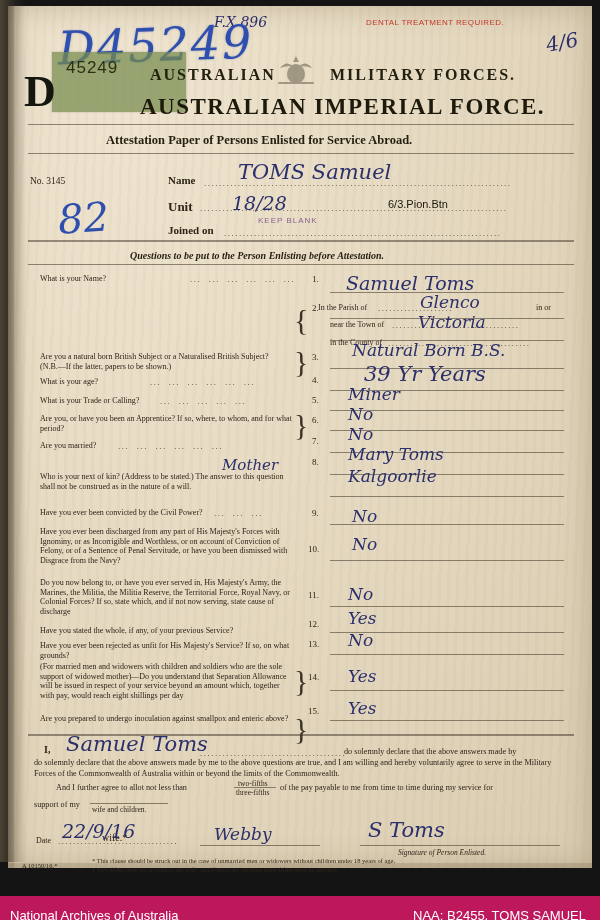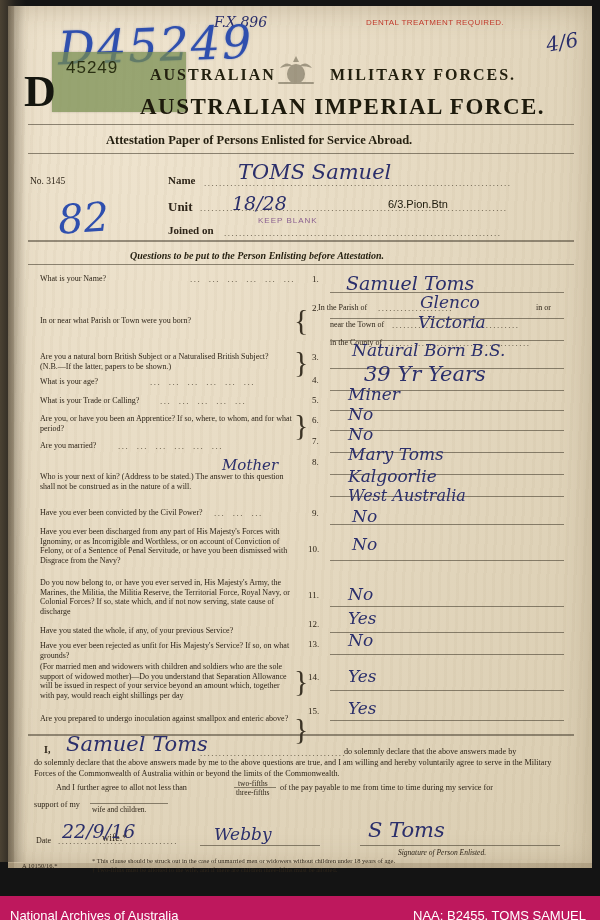--- a/index.html
+++ b/index.html
@@ -171,21 +171,20 @@
   <div class="dots" style="left:224px;top:228px;width:340px;">..........................................................................</div>
   <div class="purple-stamp">KEEP BLANK</div>
 
   <div class="rule2" style="left:28px;top:240px;width:546px;"></div>
   <div class="qhdr">Questions to be put to the Person Enlisting before Attestation.</div>
   <div class="rule" style="left:28px;top:264px;width:546px;"></div>
 
   <div class="pr sm" style="left:40px;top:274px;width:250px;">What is your Name?</div>
   <div class="dots" style="left:190px;top:274px;">...&nbsp;&nbsp;...&nbsp;&nbsp;...&nbsp;&nbsp;...&nbsp;&nbsp;...&nbsp;&nbsp;...</div>
 
-  <div class="pr sm" style="left:40px;top:316px;width:252px;">In or near what Parish or Town were you born?</div>
   <div class="brace" style="left:294px;top:303px;">{</div>
 
   <div class="pr sm" style="left:40px;top:352px;width:246px;">Are you a natural born British Subject or a Naturalised British Subject? (N.B.—If the latter, papers to be shown.)</div>
   <div class="brace" style="left:294px;top:345px;">}</div>
 
   <div class="pr sm" style="left:40px;top:377px;width:250px;">What is your age?</div>
   <div class="dots" style="left:150px;top:377px;">...&nbsp;&nbsp;...&nbsp;&nbsp;...&nbsp;&nbsp;...&nbsp;&nbsp;...&nbsp;&nbsp;...</div>
 
   <div class="pr sm" style="left:40px;top:396px;width:250px;">What is your Trade or Calling?</div>
   <div class="dots" style="left:160px;top:396px;">...&nbsp;&nbsp;...&nbsp;&nbsp;...&nbsp;&nbsp;...&nbsp;&nbsp;...</div>
@@ -262,21 +261,20 @@
   <div class="hw" style="left:420px;top:292px;font-size:17px;">Glenco</div>
   <div class="hw" style="left:418px;top:312px;font-size:17px;">Victoria</div>
 
   <div class="hw" style="left:352px;top:340px;font-size:17px;">Natural Born B.S.</div>
   <div class="hw" style="left:364px;top:362px;font-size:21px;">39 Yr Years</div>
   <div class="hw" style="left:348px;top:384px;font-size:17px;">Miner</div>
   <div class="hw" style="left:348px;top:404px;font-size:17px;">No</div>
   <div class="hw" style="left:348px;top:424px;font-size:17px;">No</div>
   <div class="hw" style="left:348px;top:444px;font-size:17px;">Mary Toms</div>
   <div class="hw" style="left:348px;top:466px;font-size:17px;">Kalgoorlie</div>
-  <div class="hw" style="left:348px;top:486px;font-size:16px;">West Australia</div>
   <div class="hw" style="left:352px;top:506px;font-size:17px;">No</div>
   <div class="hw" style="left:352px;top:534px;font-size:17px;">No</div>
   <div class="hw" style="left:348px;top:584px;font-size:17px;">No</div>
   <div class="hw" style="left:348px;top:608px;font-size:17px;">Yes</div>
   <div class="hw" style="left:348px;top:630px;font-size:17px;">No</div>
   <div class="hw" style="left:348px;top:666px;font-size:17px;">Yes</div>
   <div class="hw" style="left:348px;top:698px;font-size:17px;">Yes</div>
 
   <div class="rule2" style="left:28px;top:734px;width:546px;"></div>
 

